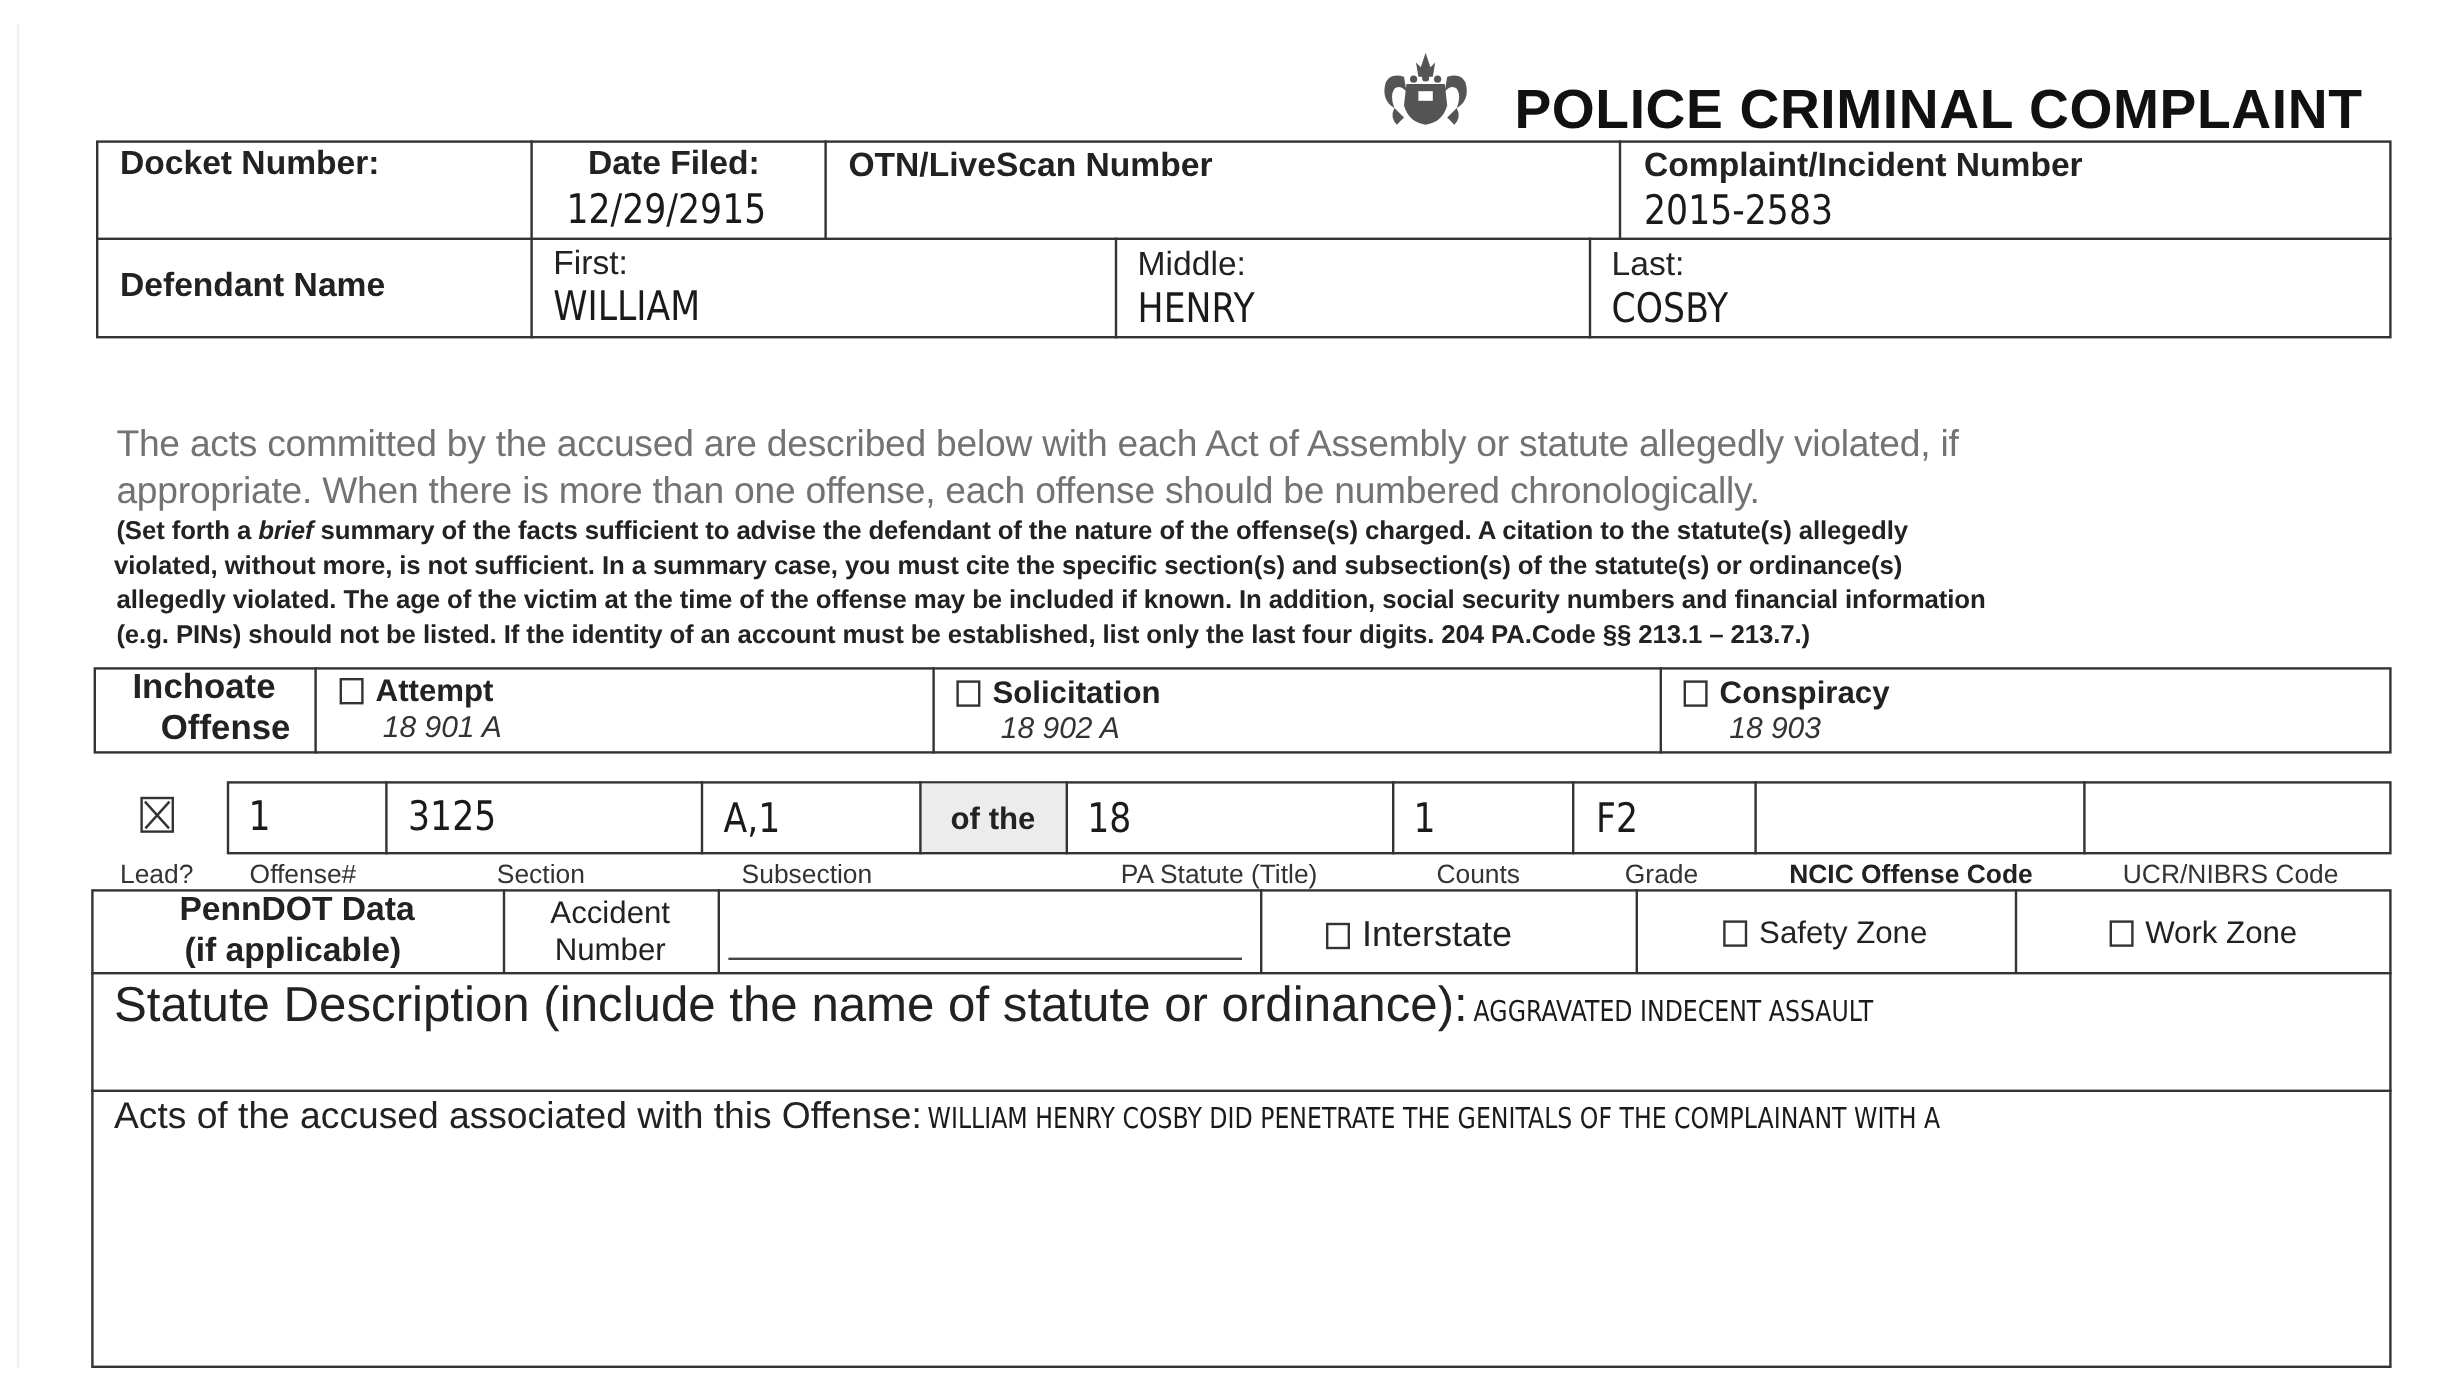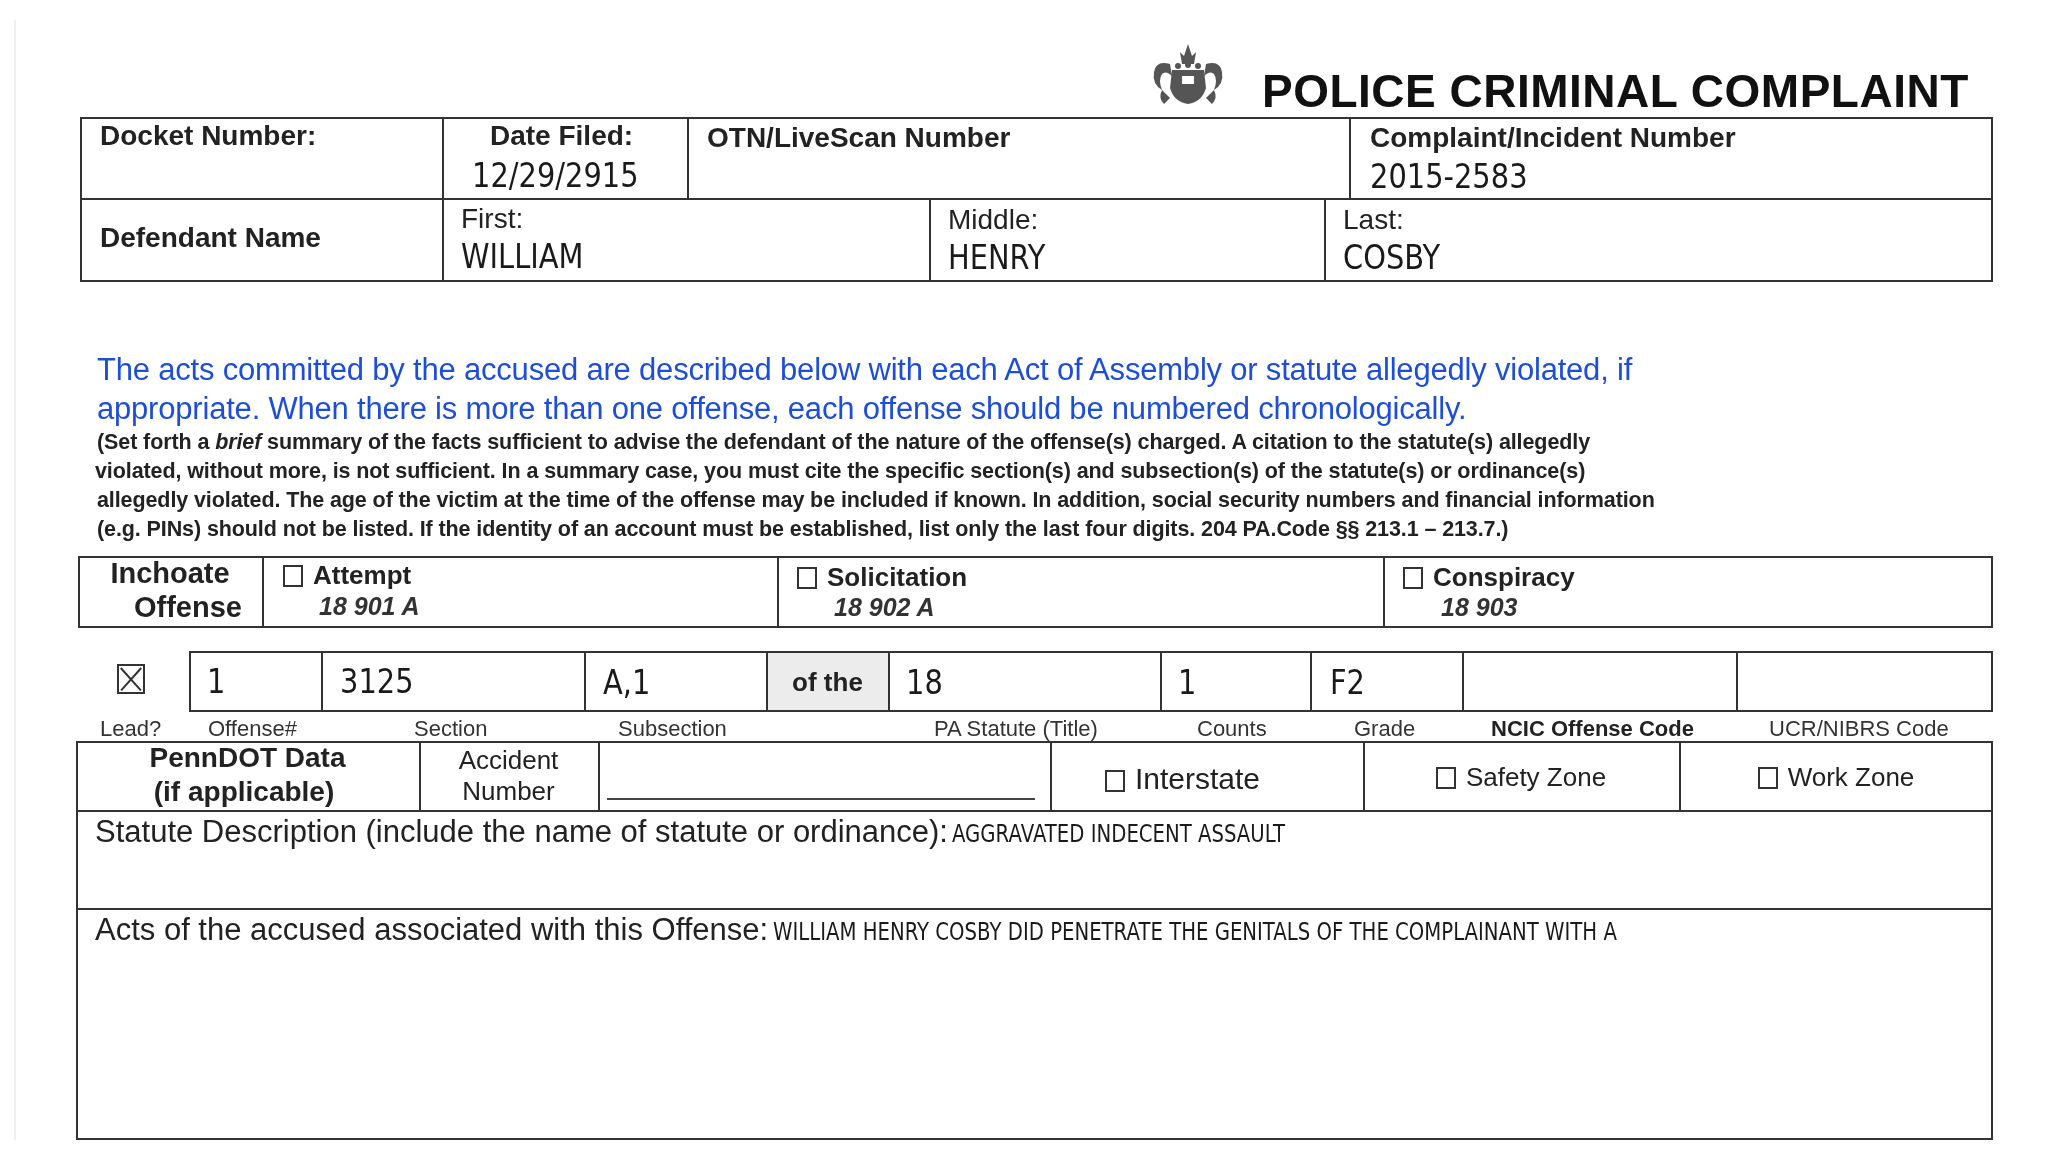--- a/index.html
+++ b/index.html
@@ -14,31 +14,31 @@
 
   .box { border:2px solid #333; }
   .vline { width:2px; background:#333; }
   .hline { height:2px; background:#333; }
 
   .lbl-bold { font-weight:bold; font-size:28px; color:#222; white-space:nowrap; }
   .lbl { font-size:28px; color:#222; white-space:nowrap; }
   .val { font-family:"DejaVu Sans", sans-serif; font-size:34px; color:#1a1a1a; white-space:nowrap; transform:scaleX(0.85); transform-origin:left center; }
   .val-sm { font-family:"DejaVu Sans", sans-serif; font-size:25px; color:#1a1a1a; white-space:nowrap; transform:scaleX(0.85); transform-origin:left center; }
 
-  .instr-big { font-size:31px; color:#1d4ed8; line-height:39px; white-space:nowrap; letter-spacing:-0.2px; }
+  .instr-big { font-size:31px; color:#737373; line-height:39px; white-space:nowrap; letter-spacing:-0.2px; }
   .instr-small { font-size:21.5px; font-weight:bold; color:#222; line-height:28.5px; white-space:nowrap; letter-spacing:-0.1px; }
   .instr-small em { font-style:italic; }
 
   .cb { display:inline-block; width:20px; height:22px; border:2px solid #333; box-sizing:border-box; vertical-align:-3px; margin-right:10px; background:#fff; }
   .cb-x { position:relative; }
   .cb-x::before, .cb-x::after { content:""; position:absolute; left:50%; top:50%; width:30px; height:1.5px; background:#333; }
   .cb-x::before { transform:translate(-50%,-50%) rotate(48deg); }
   .cb-x::after { transform:translate(-50%,-50%) rotate(-48deg); }
 
-  .stat-code { font-size:25px; font-style:italic; color:#333; white-space:nowrap;font-weight:bold; }
+  .stat-code { font-size:25px; font-style:italic; color:#333; white-space:nowrap; }
   .col-lbl { font-size:22px; color:#333; white-space:nowrap; }
   .col-lbl-b { font-size:22px; font-weight:bold; color:#222; white-space:nowrap; }
   .shade { background:#ececec; }
   .caps { font-family:"DejaVu Sans", sans-serif; font-size:24px; color:#1a1a1a; white-space:nowrap; transform:scaleX(0.82); transform-origin:left center; display:inline-block; }
 </style>
 </head>
 <body>
 
 <div class="abs edge-left"></div>
 
@@ -158,21 +158,21 @@
 <div class="abs lbl-bold" style="left:76px; top:776px; width:336px; text-align:center; font-size:28px;">(if applicable)</div>
 <div class="abs lbl" style="left:419px; top:745px; width:179px; text-align:center; font-size:26px;">Accident</div>
 <div class="abs lbl" style="left:419px; top:776px; width:179px; text-align:center; font-size:26px;">Number</div>
 <div class="abs" style="left:607px; top:770px; width:428px; height:30px; border-bottom:2px solid #444;"><span class="val-sm"></span></div>
 
 <div class="abs lbl" style="left:1050px; top:762px; width:265px; text-align:center; font-size:30px;"><span class="cb"></span><span>Interstate</span></div>
 <div class="abs lbl" style="left:1363px; top:762px; width:316px; text-align:center; font-size:26px;"><span class="cb"></span><span>Safety Zone</span></div>
 <div class="abs lbl" style="left:1679px; top:762px; width:314px; text-align:center; font-size:26px;"><span class="cb"></span><span>Work Zone</span></div>
 
 <div class="abs" style="left:95px; top:814px; white-space:nowrap;">
-  <span class="lbl" style="font-size:31px;">Statute Description (include the name of statute or ordinance):</span>
+  <span class="lbl" style="font-size:41px;">Statute Description (include the name of statute or ordinance):</span>
   <span class="caps">AGGRAVATED INDECENT ASSAULT</span>
 </div>
 
 <div class="abs" style="left:95px; top:912px; white-space:nowrap;">
   <div>
     <span class="lbl" style="font-size:31px;">Acts of the accused associated with this Offense:</span>
     <span class="caps">WILLIAM HENRY COSBY DID PENETRATE THE GENITALS OF THE COMPLAINANT WITH A</span>
   </div>
 </div>
 

